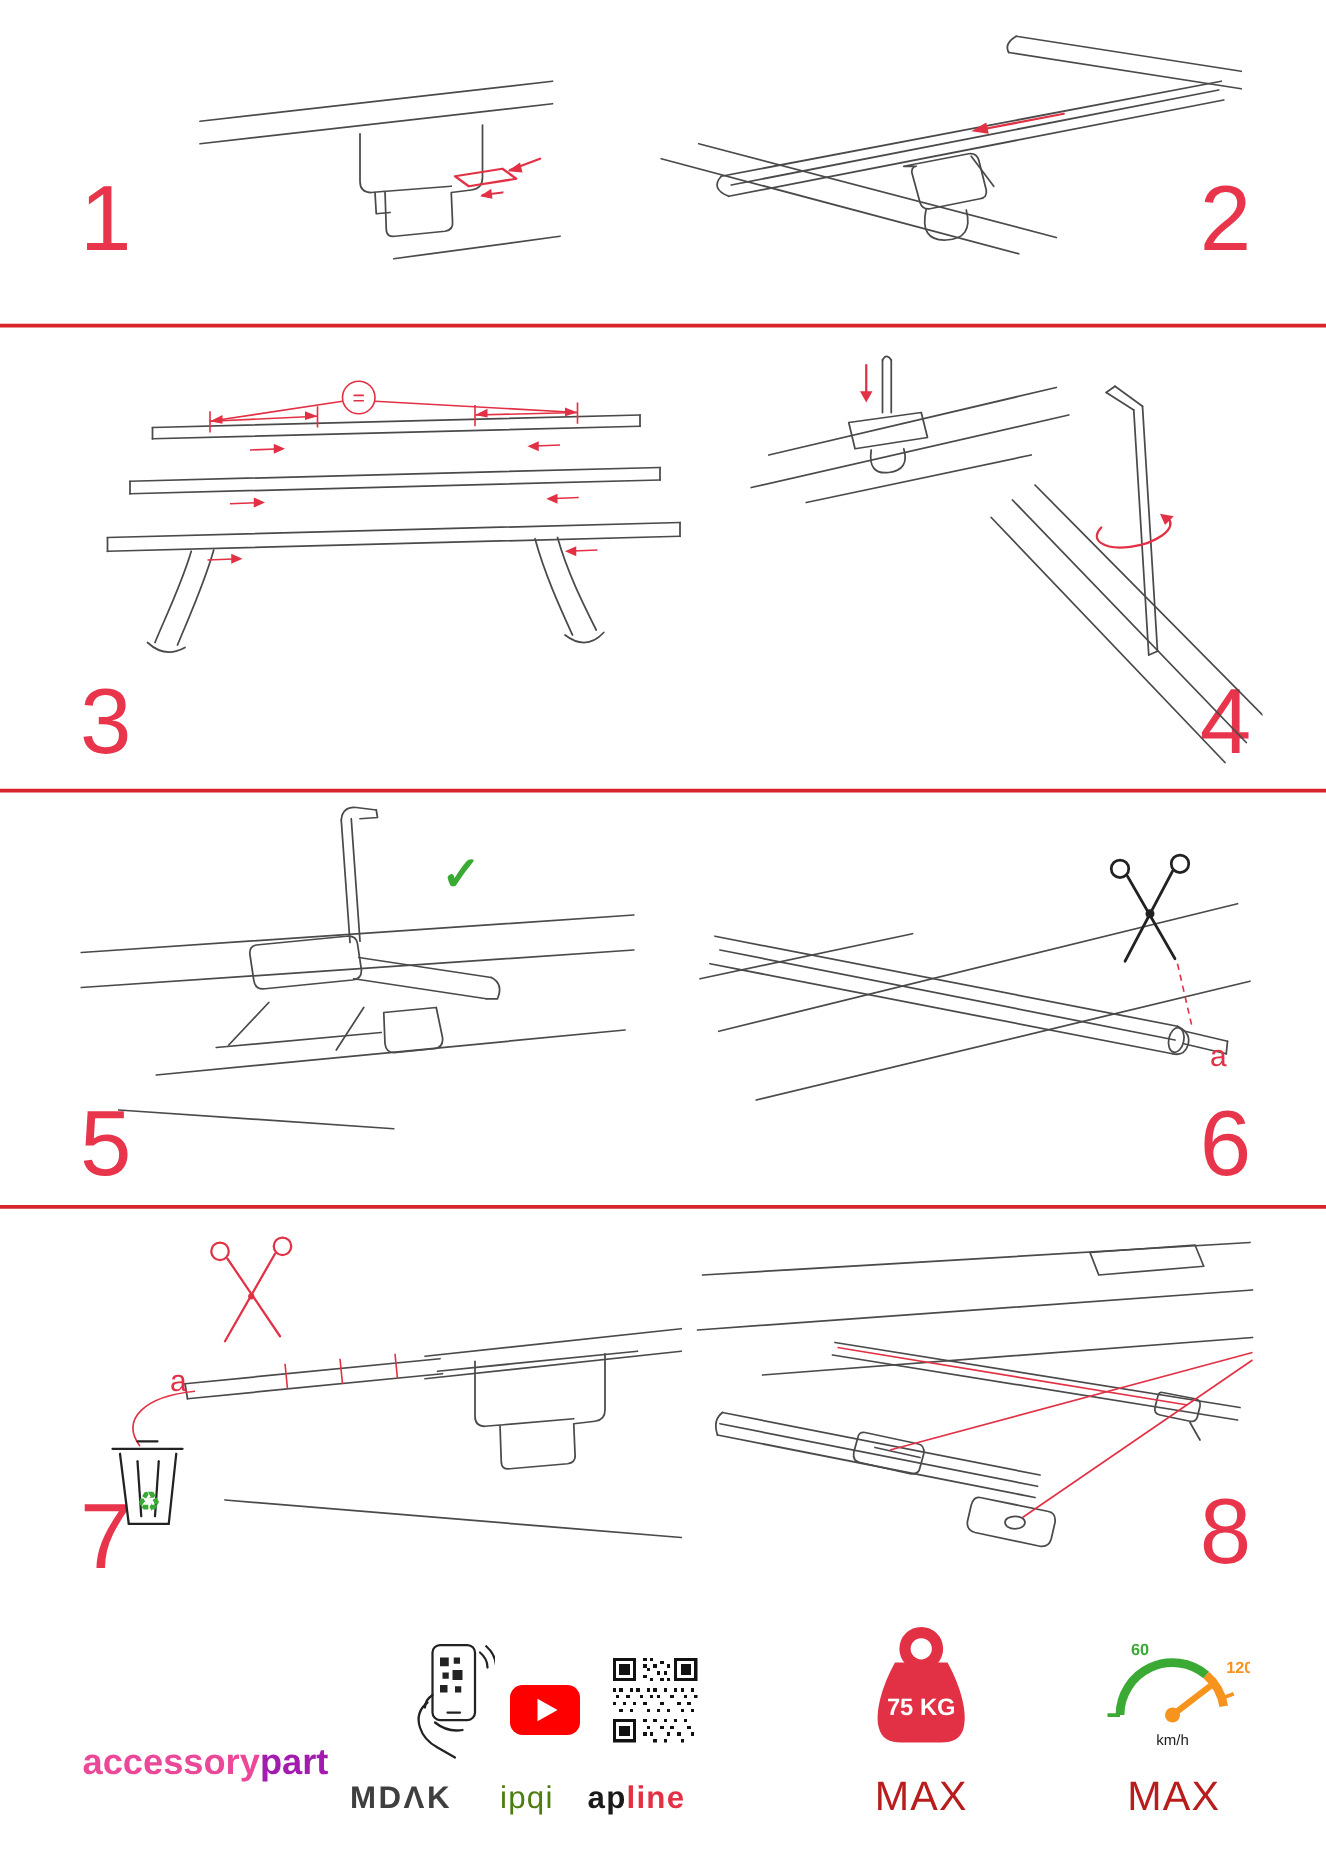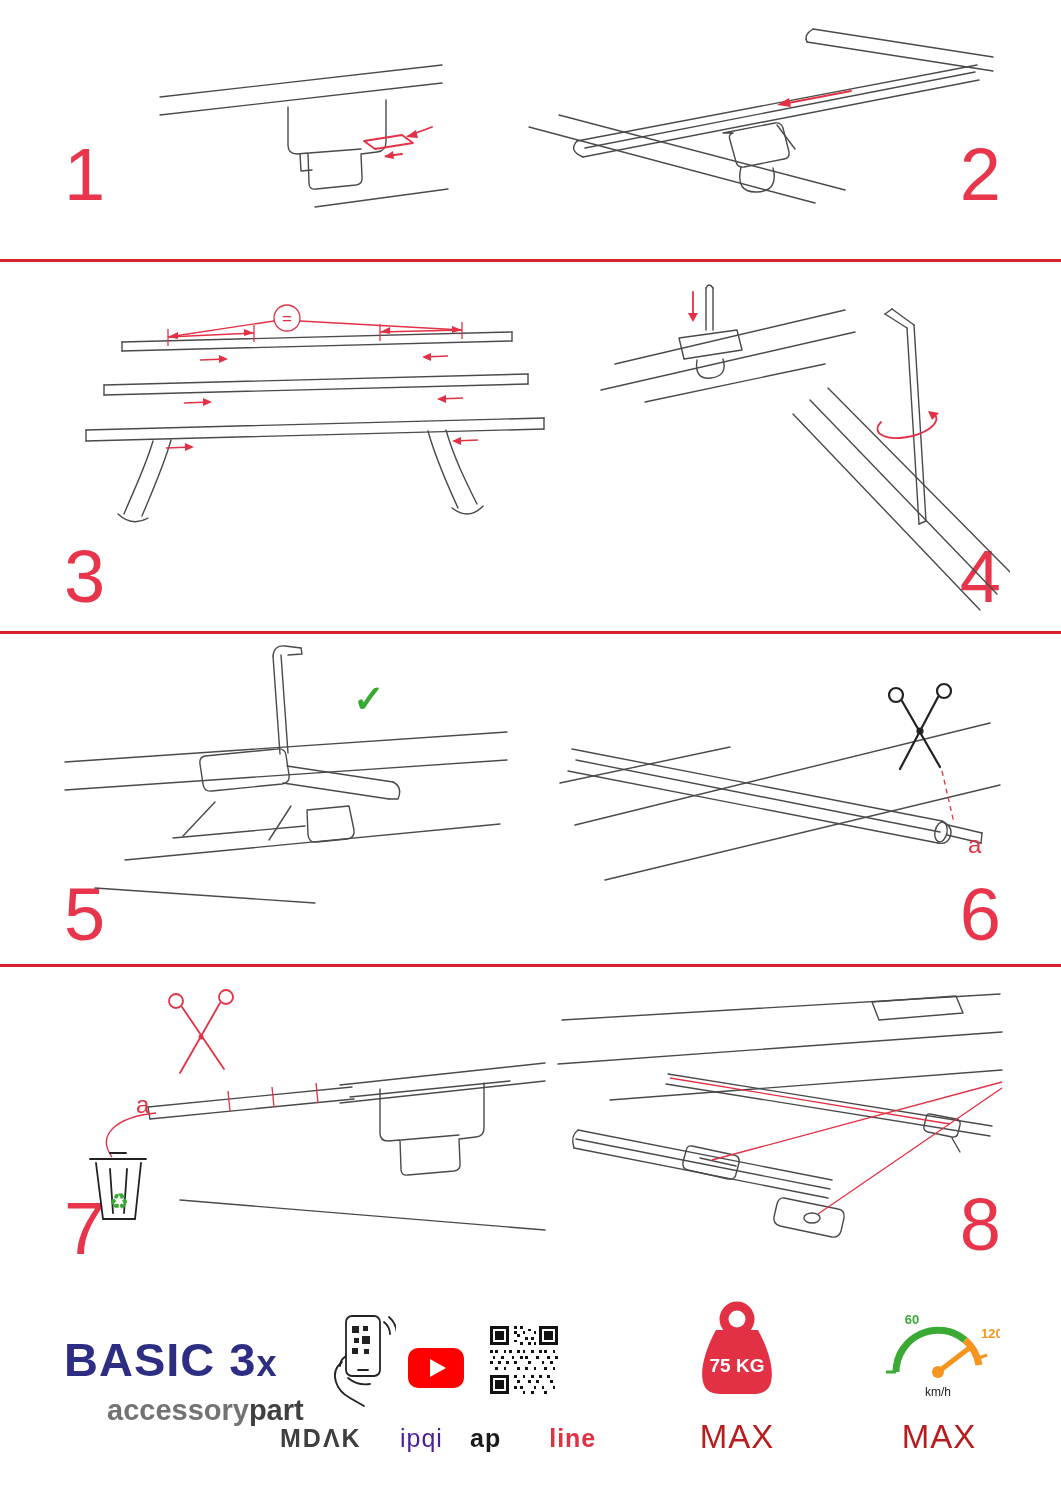--- a/index.html
+++ b/index.html
@@ -12,25 +12,25 @@
   .ln{stroke:#4a4a4a;stroke-width:1.4;fill:none;stroke-linecap:round;stroke-linejoin:round;}
   .rd{stroke:#e23145;stroke-width:1.8;fill:none;stroke-linecap:round;stroke-linejoin:round;}
   .rdthin{stroke:#e23145;stroke-width:1.3;fill:none;}
   .rdf{fill:#e23145;stroke:none;}
   .blk{stroke:#222;stroke-width:2.2;fill:none;stroke-linecap:round;}
   .dash{stroke-dasharray:5 4;}
   .brand-title{position:absolute;left:64px;top:1336px;color:#2d2e83;font-size:47px;
                font-weight:700;letter-spacing:1px;line-height:1;}
   .brand-title .x-small{font-size:36px;}
   .brand-sub{position:absolute;left:66px;top:1396px;font-size:29px;font-weight:700;line-height:1;}
-  .brand-sub .black{color:#737373;margin-left:41px;} .brand-sub .red{color:#404040;}
+  .brand-sub .black{color:#ec4899;} .brand-sub .red{color:#a21caf;}
   .partner-label{position:absolute;top:1426px;font-size:25px;font-weight:700;
                  letter-spacing:2px;color:#3f3f3f;line-height:1;}
-  .ipqi{color:#4c1d95;font-weight:500;letter-spacing:1px;}
-  .apline .black{color:#1a1a1a;margin-top:32px;} .apline .red{color:#e23145;margin-left:48px;}
+  .ipqi{color:#4d7c0f;font-weight:500;letter-spacing:1px;}
+  .apline .black{color:#1a1a1a;margin-top:32px;} .apline .red{color:#e23145;}
   .max-label{position:absolute;top:1420px;font-size:33px;font-weight:500;color:#b91c1c;
              text-align:center;line-height:1;letter-spacing:1px;}
   .yt{position:absolute;left:408px;top:1348px;}
 </style>
 </head>
 <body>
 
 <div class="page">
 
   <div class="step-num" style="left:64px;top:138px;">1</div>
@@ -277,23 +277,20 @@
       <path d="M234,220 l54,11 q7,1 6,9 l-3,13 q-2,7 -9,6 l-52,-11 q-7,-2 -6,-9 l3,-13 q2,-7 7,-6 z"></path>
       <ellipse cx="262" cy="240" rx="8" ry="5"></ellipse>
     </g>
     <g>
       <path class="rdthin" d="M452,104 L162,182"></path>
       <path class="rdthin" d="M452,110 L268,236"></path>
       <path class="rdthin" d="M120,100 L400,146"></path>
     </g>
   </svg>
 
-  <div class="brand-title">
-    <span>BASIC 3</span><span class="x-small">x</span>
-  </div>
   <div class="brand-sub">
     <span class="black">accessory</span><span class="red">part</span>
   </div>
 
   <svg class="panel" style="left:318px;top:1312px;" width="78" height="98" viewBox="0 0 78 98">
     <g class="blk" style="stroke-width:1.8;">
       <rect x="28" y="4" width="34" height="60" rx="6"></rect>
       <path d="M40,58 L50,58"></path>
       <path d="M66,10 q6,5 6,12"></path>
       <path d="M71,5 q8,7 8,18"></path>

